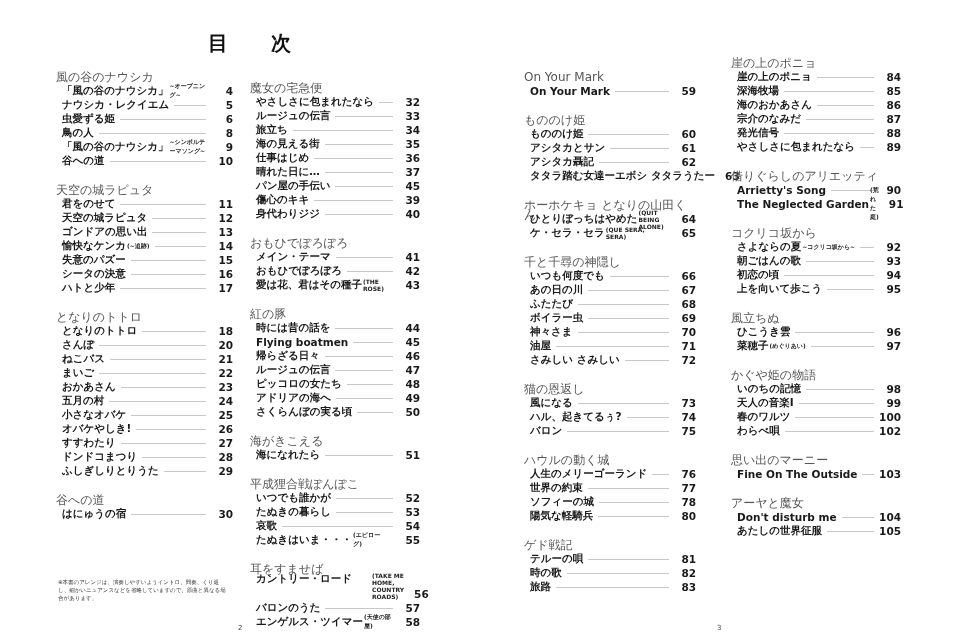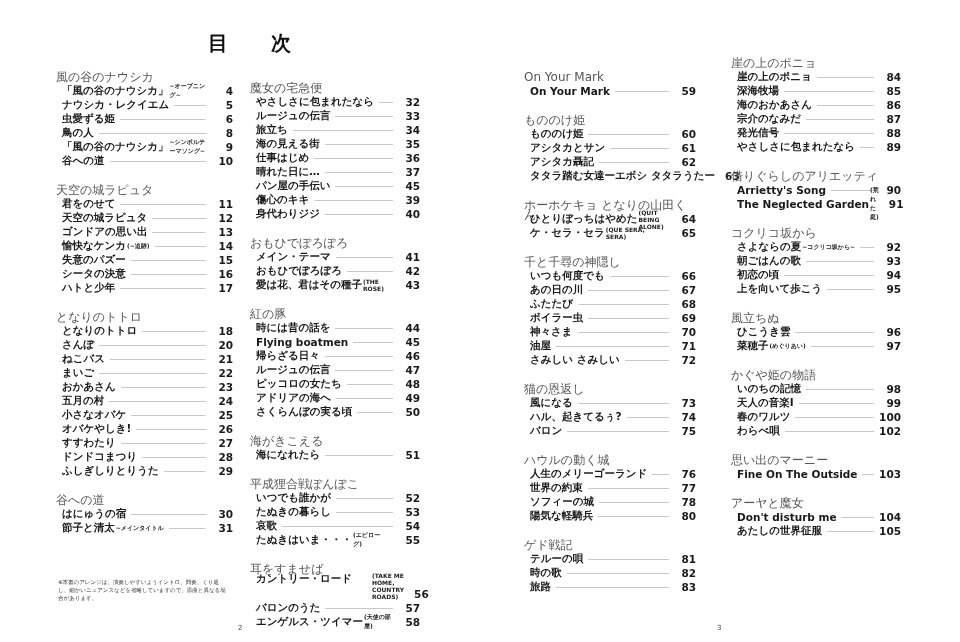--- a/index.html
+++ b/index.html
@@ -160,26 +160,20 @@
         <span class="page">29</span>
       </div>
     </div>
     <div class="section">
       <div class="sec-label">谷への道</div>
       <div class="entry">
         <span class="title">はにゅうの宿</span>
         <span class="leader"></span>
         <span class="page">30</span>
       </div>
-      <div class="entry">
-        <span class="title">節子と清太</span>
-        <span class="sub">~メインタイトル</span>
-        <span class="leader"></span>
-        <span class="page">31</span>
-      </div>
     </div>
   </div>
 <div class="col" id="col1" style="left:250px; top:83px; width:170px;">
     <div class="section">
       <div class="sec-label">魔女の宅急便</div>
       <div class="entry">
         <span class="title">やさしさに包まれたなら</span>
         <span class="leader"></span>
         <span class="page">32</span>
       </div>

